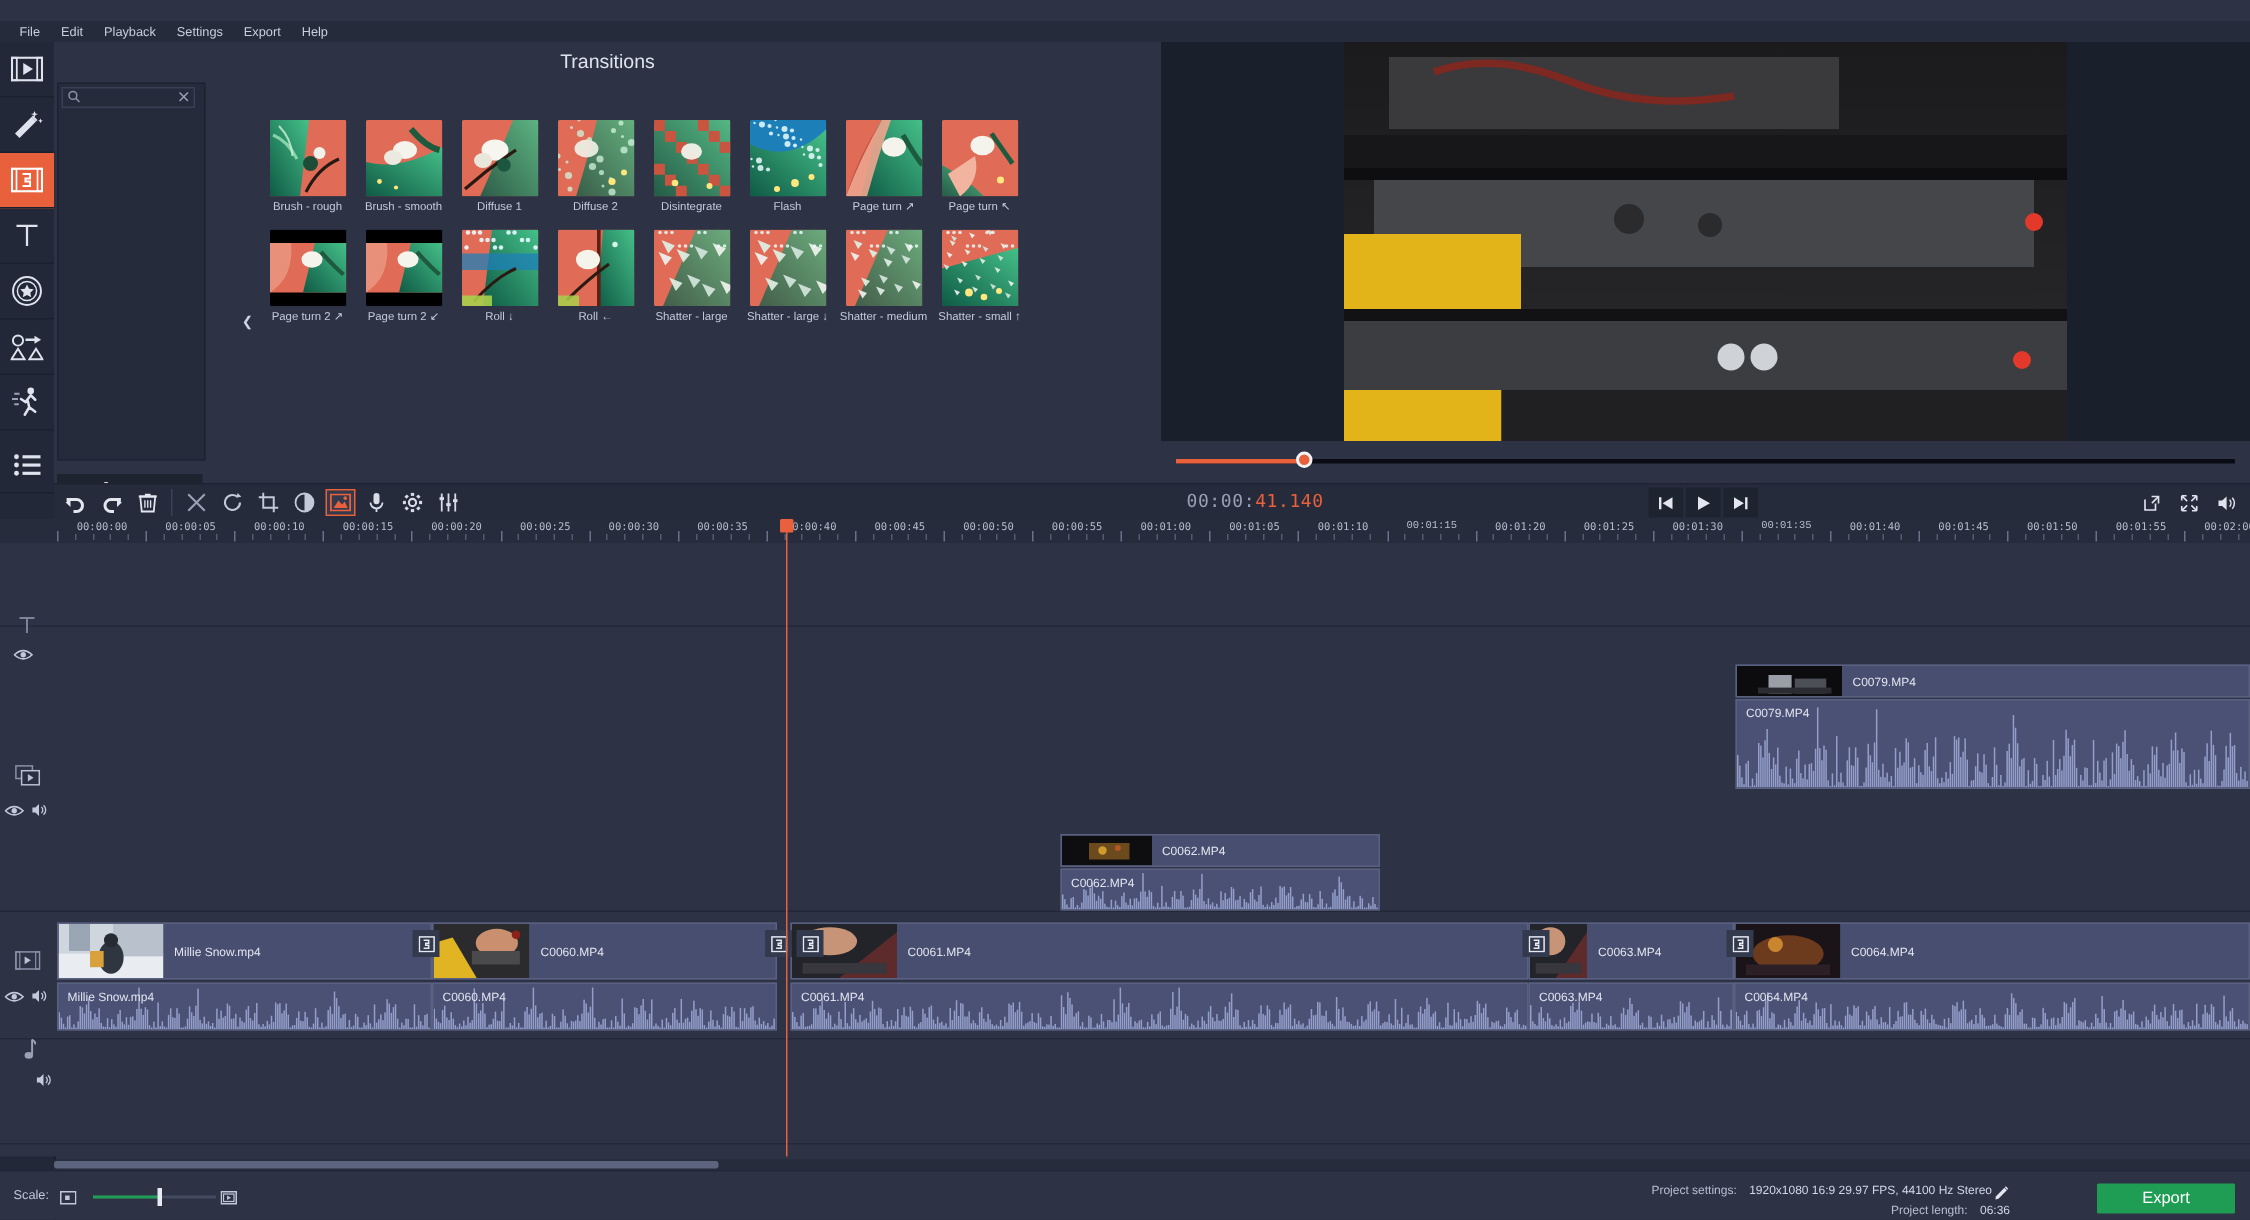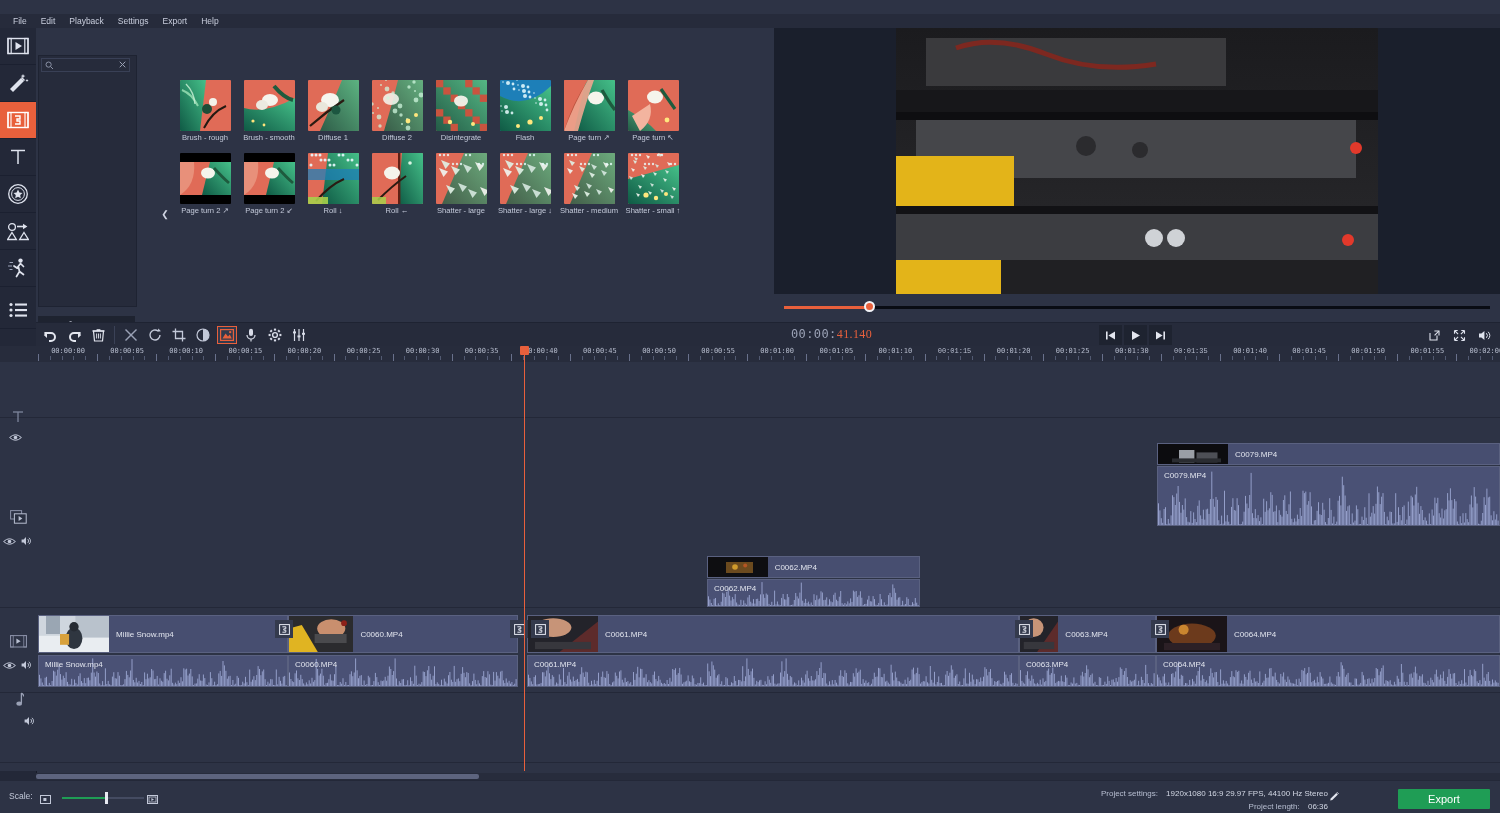--- a/index.html
+++ b/index.html
@@ -53,21 +53,21 @@
 
   
   .toolbar{position:absolute;left:36px;top:322px;width:738px;height:24px;background:#262b3b;border-top:1px solid #1e2332;display:flex;align-items:center;padding-left:3px;}
   .tool{width:22px;height:20px;display:flex;align-items:center;justify-content:center;margin-right:2px;}
   .tool.hl{background:#333a4d;outline:1px solid #e8603c;width:18px;height:16px;margin:0 4px 0 2px;}
   .tsep{width:1px;height:18px;background:#3b4257;margin:0 5px 0 3px;}
 
   .playbar{position:absolute;left:774px;top:322px;width:726px;height:24px;background:#262b3b;border-top:1px solid #1e2332;}
   .tc{position:absolute;left:17px;top:4px;font-size:12px;letter-spacing:.4px;font-family:"DejaVu Sans Mono",monospace;}
   .tc .dim{color:#9aa1b5;}
-  .tc .hot{color:#e8603c;font-family:Liberation Serif, serif;}
+  .tc .hot{color:#e8603c;}
   .pbtns{position:absolute;left:325px;top:2px;display:flex;gap:2px;}
   .pbtn{width:23px;height:20px;display:flex;align-items:center;justify-content:center;background:#1e2330;}
   .rbtns{position:absolute;right:4px;top:2px;display:flex;gap:2px;}
   .rbtn{width:23px;height:20px;display:flex;align-items:center;justify-content:center;}
 
   
   .ruler{position:absolute;left:0;top:346px;width:1500px;height:16px;background:#272c3c;border-bottom:1px solid #1d2230;}
   .tk{position:absolute;top:10px;width:1px;height:4px;background:#525a72;}
   .tkM{position:absolute;top:8px;width:1px;height:7px;background:#69718c;}
   .rlab{position:absolute;top:1px;font-size:7px;color:#b6bccd;transform:translateX(-50%);font-family:"DejaVu Sans Mono",monospace;}
@@ -88,21 +88,21 @@
   .hscroll{position:absolute;left:36px;top:773px;width:1464px;height:7px;background:#272c3c;}
   .hsb{position:absolute;left:0;top:1px;height:5px;width:443px;background:#5d647e;border-radius:2px;}
 
   
   .status{position:absolute;left:0;top:780px;width:1500px;height:33px;background:#2d3345;border-top:1px solid #232838;}
   .scale-lab{position:absolute;left:9px;top:10px;font-size:8.5px;color:#c2c8d8;}
   .sct{position:absolute;left:62px;top:16px;width:82px;height:2px;background:#444b61;}
   .scf{position:absolute;left:62px;top:16px;width:46px;height:2px;background:#1f9d55;}
   .sck{position:absolute;left:105px;top:11px;width:3px;height:12px;background:#e7eaf2;}
   .ps-lab{position:absolute;right:172px;top:8px;font-size:8px;color:#b8bfd2;text-align:left;}
-  .pl-lab{position:absolute;right:172px;top:21px;font-size:8px;color:#b8bfd2;text-align:left;}
+  .pl-lab{position:absolute;right:160px;top:21px;font-size:8px;color:#b8bfd2;text-align:left;}
   .export{position:absolute;right:10px;top:8px;width:92px;height:20px;background:#1f9d55;color:#fff;font-size:11px;display:flex;align-items:center;justify-content:center;border-radius:1px;}
 </style>
 </head>
 <body>
 
 <div id="app">
 
 
   <div class="menubar" id="menubar">
       <div class="menu-item">File</div>
@@ -189,20 +189,21 @@
             <circle cx="3" cy="14.5" r="1.6" fill="#dfe3ee"></circle>
             <rect x="7" y="2.5" width="12" height="2.1" fill="#dfe3ee"></rect>
             <rect x="7" y="8" width="12" height="2.1" fill="#dfe3ee"></rect>
             <rect x="7" y="13.5" width="12" height="2.1" fill="#dfe3ee"></rect>
           </svg>
         </span>
       </div>
     </div>
 
   <div class="catalog">
+    <div class="cat-title">Transitions</div>
 
     <div class="cat-side"></div>
 
     <div class="srch">
       <span class="mag">
         <svg width="9" height="9" viewBox="0 0 9 9">
             <circle cx="3.6" cy="3.6" r="2.6" fill="none" stroke="#8b92a6" stroke-width="1"></circle>
             <line x1="5.6" y1="5.6" x2="8" y2="8" stroke="#8b92a6" stroke-width="1"></line>
           </svg>
       </span>

